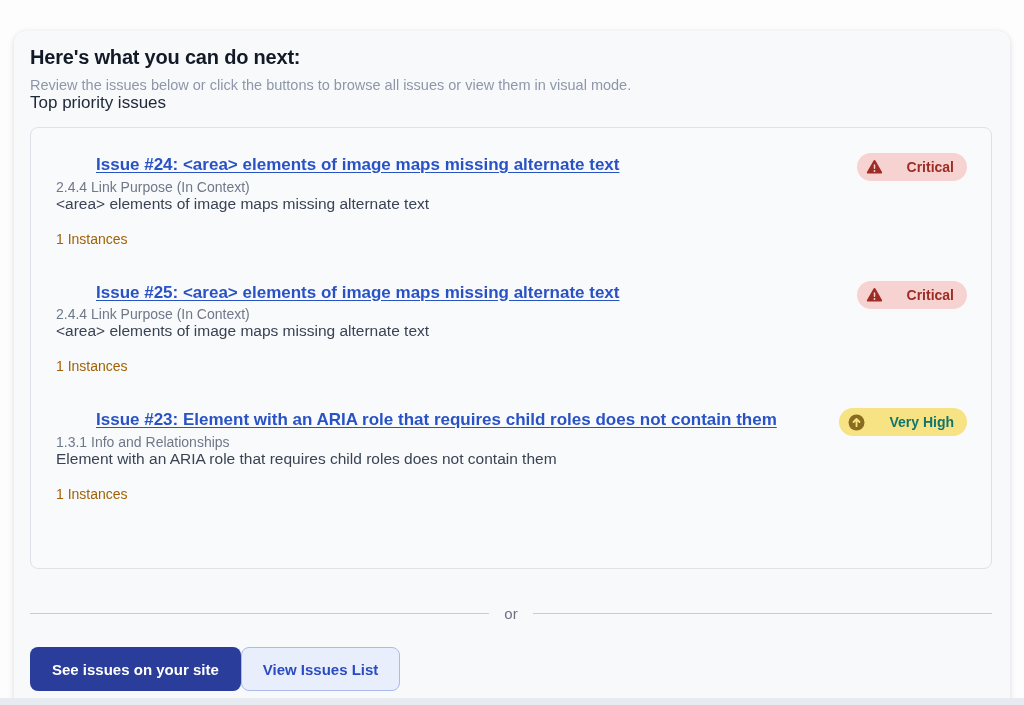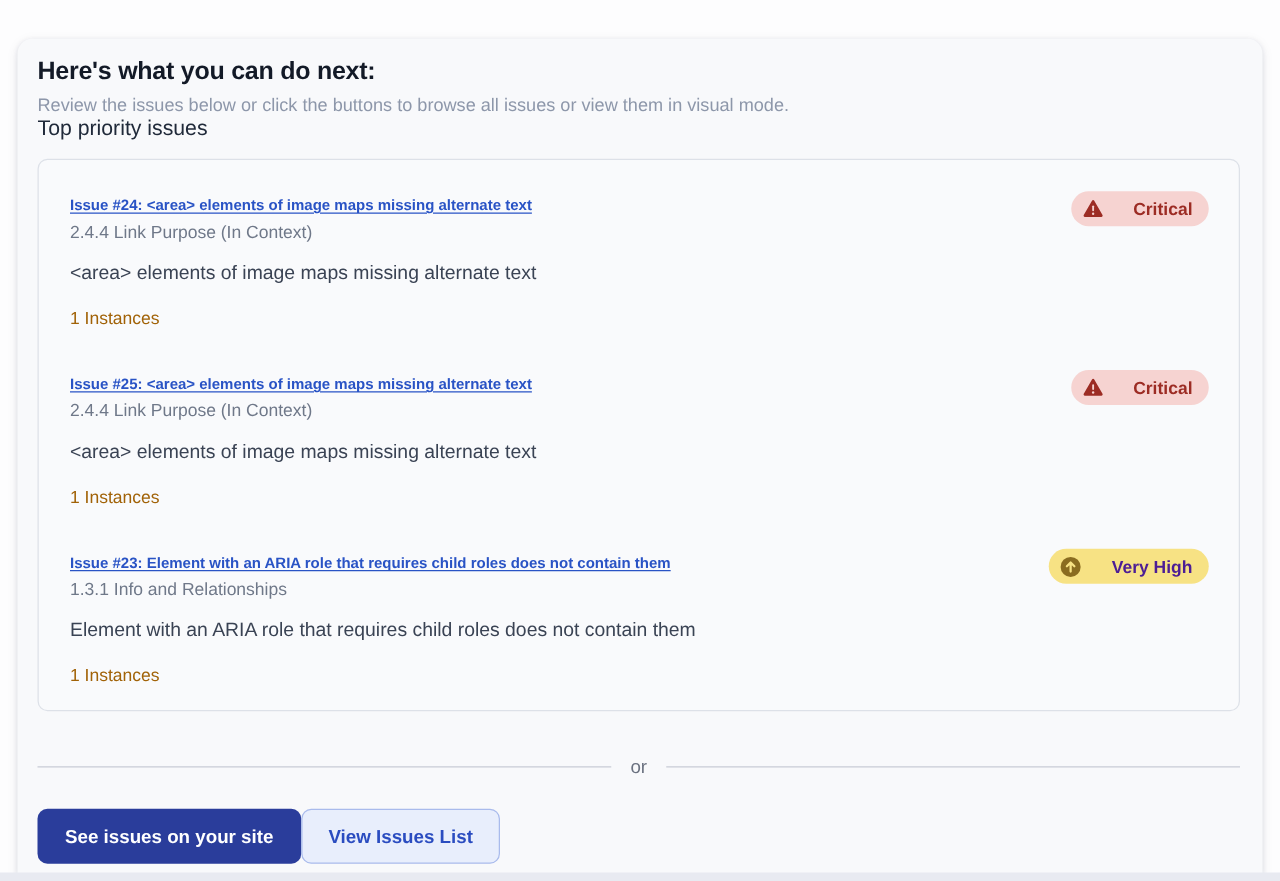--- a/index.html
+++ b/index.html
@@ -49,35 +49,35 @@
     padding: 27px 24px 0 25px;
   }
   .issue-item { margin-bottom: 36px; }
   .issue-head {
     display: flex;
     align-items: flex-start;
     justify-content: space-between;
     gap: 12px;
   }
   .issue-title-link {
-    font-size: 12px;
+    font-size: 17px;
     font-weight: 700;
     color: #2953c5;
     text-decoration: underline;
     text-underline-offset: 2px;
     line-height: 1.15;
     cursor: pointer;
+    margin-left: 40px;
   }
   .issue-criterion {
     margin-top: 4px;
     font-size: 14px;
     color: #6f7889;
   }
   .issue-description {
-    margin-top: 17px;
     font-size: 15.5px;
     color: #3a4354;
   }
   .issue-instances {
     margin-top: 18px;
     font-size: 14px;
     color: #a16207;
   }
   .badge {
     flex: 0 0 auto;
@@ -86,21 +86,21 @@
     gap: 24px;
     height: 28px;
     padding: 0 13px 0 9px;
     border-radius: 14px;
     font-size: 14px;
     font-weight: 600;
     white-space: nowrap;
     margin-top: -2px;
   }
   .badge.critical  { background: #f6d3d1; color: #9c2c24; }
-  .badge.very-high { background: #f7e284; color: #4c1d95; }
+  .badge.very-high { background: #f7e284; color: #0f766e; }
   .badge svg { display: block; }
   .or-divider {
     margin-top: 36px;
     display: flex;
     align-items: center;
     width: 962px;
   }
   .or-divider .line { flex: 1; height: 1px; background: #c7ccd6; }
   .or-divider .or-label {
     margin: 0 15px;

